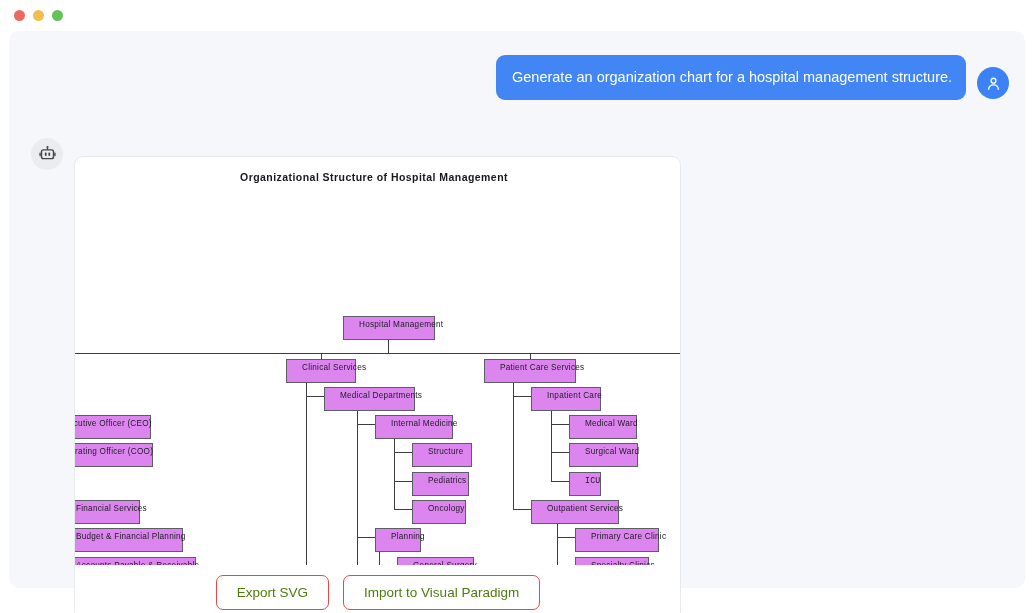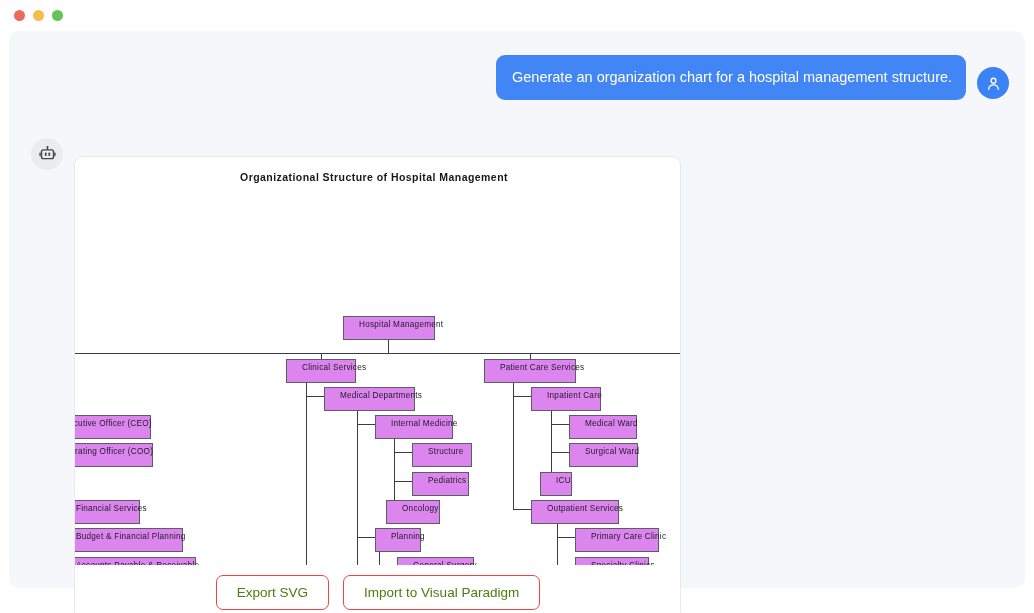--- a/index.html
+++ b/index.html
@@ -246,29 +246,29 @@
 
             <div class="node" style="left:140px; top:343px; width:80px;">Financial Services</div>
             <div class="node" style="left:140px; top:371px; width:123px;">Budget &amp; Financial Planning</div>
             <div class="node" style="left:140px; top:400px; width:136px;">Accounts Payable &amp; Receivable</div>
 
             <div class="node" style="left:366px; top:202px; width:70px;">Clinical Services</div>
             <div class="node" style="left:404px; top:230px; width:91px;">Medical Departments</div>
             <div class="node" style="left:455px; top:258px; width:78px;">Internal Medicine</div>
             <div class="node" style="left:492px; top:286px; width:60px;">Structure</div>
             <div class="node" style="left:492px; top:315px; width:57px;">Pediatrics</div>
-            <div class="node" style="left:466px; top:343px; width:54px;">Oncology</div>
+            <div class="node" style="left:492px; top:343px; width:54px;">Oncology</div>
             <div class="node" style="left:455px; top:371px; width:46px;">Planning</div>
             <div class="node" style="left:477px; top:400px; width:77px;">General Surgery</div>
 
             <div class="node" style="left:564px; top:202px; width:92px;">Patient Care Services</div>
             <div class="node" style="left:611px; top:230px; width:70px;">Inpatient Care</div>
             <div class="node" style="left:649px; top:258px; width:68px;">Medical Ward</div>
             <div class="node" style="left:649px; top:286px; width:69px;">Surgical Ward</div>
-            <div class="node" style="left:620px; top:315px; width:28px;">ICU</div>
+            <div class="node" style="left:649px; top:315px; width:28px;font-family:Liberation Mono, monospace;">ICU</div>
             <div class="node" style="left:611px; top:343px; width:88px;">Outpatient Services</div>
             <div class="node" style="left:655px; top:371px; width:84px;">Primary Care Clinic</div>
             <div class="node" style="left:655px; top:400px; width:74px;">Specialty Clinics</div>
 
           </div>
         </div>
 
         <div class="card-actions">
           <button class="btn">Export SVG</button>
           <button class="btn">Import to Visual Paradigm</button>

